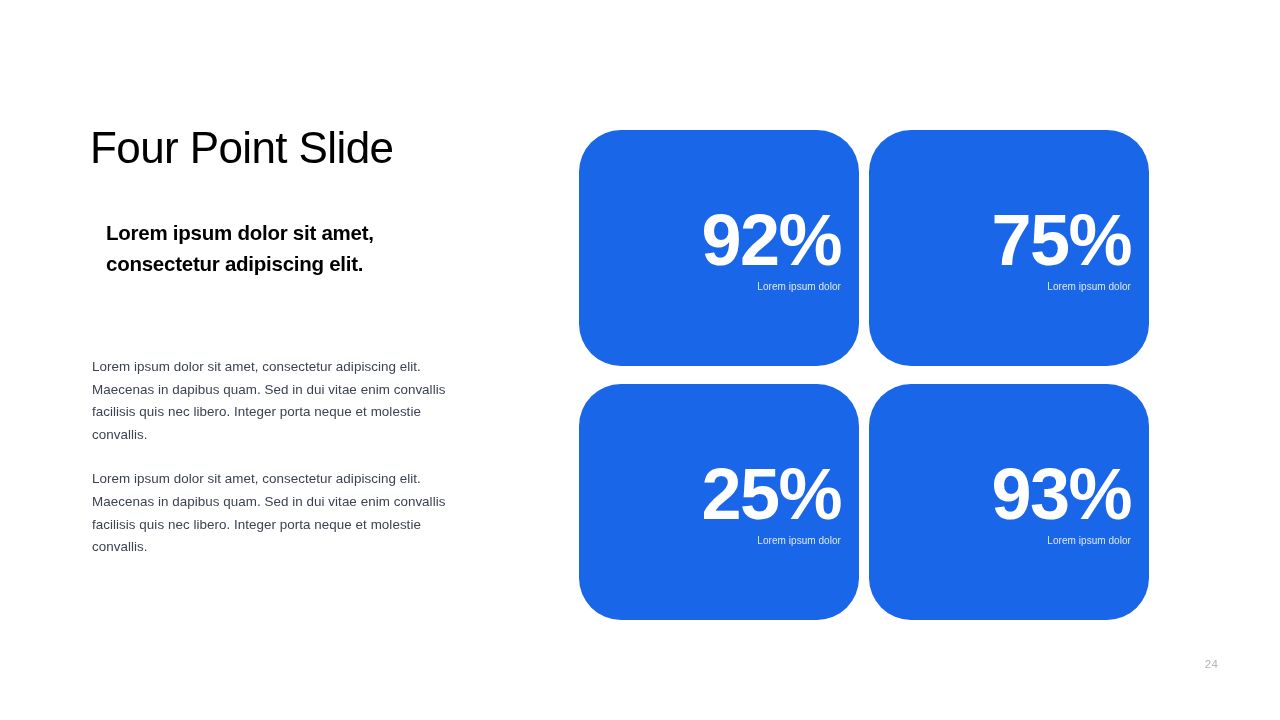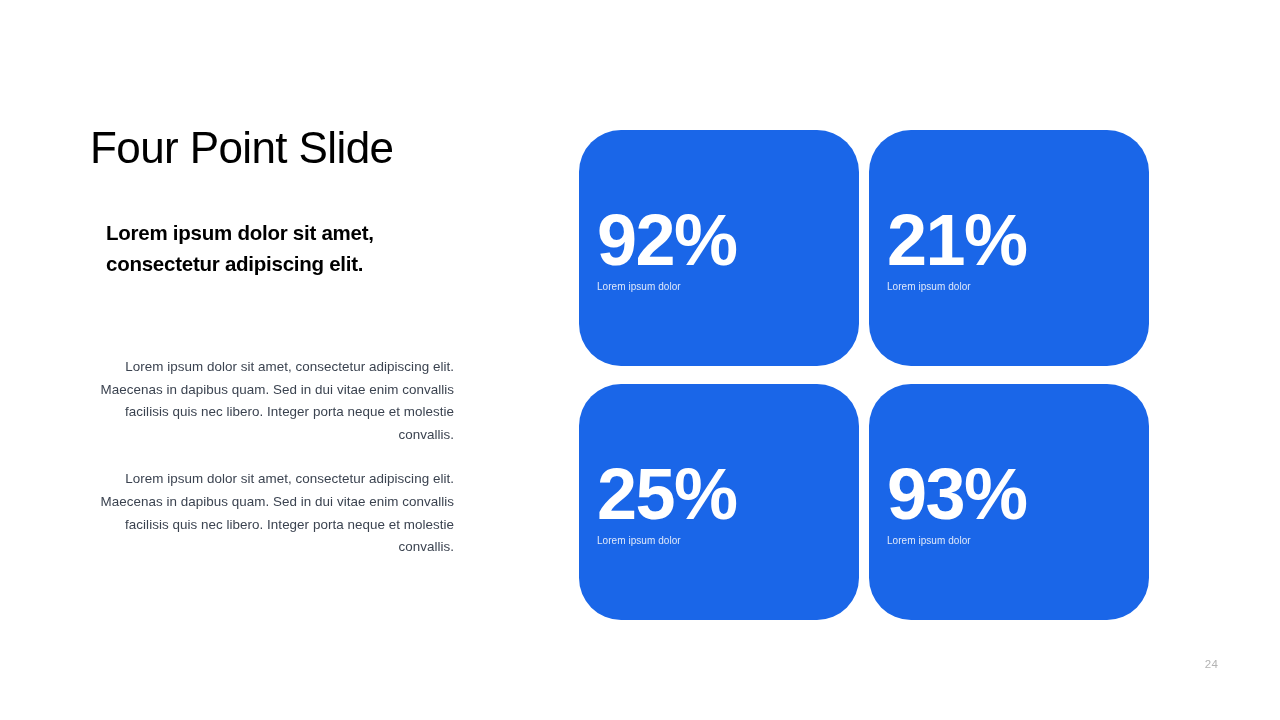--- a/index.html
+++ b/index.html
@@ -48,21 +48,20 @@
     color: #000000;
     letter-spacing: -0.25px;
     max-width: 330px;
   }
 
   .body-block {
     position: absolute;
     left: 92px;
     top: 356px;
     width: 362px;
-    text-align: right;
   }
 
   .body-paragraph {
     margin: 0;
     font-size: 13.4px;
     line-height: 22.6px;
     color: #3b4350;
     letter-spacing: 0.05px;
   }
   .body-paragraph + .body-paragraph {
@@ -81,21 +80,21 @@
     grid-template-rows: 236px 236px;
     column-gap: 10px;
     row-gap: 18px;
   }
 
   .stat-card {
     background: #1a66e8;
     border-radius: 42px;
     display: flex;
     flex-direction: column;
-    align-items: flex-start;
+    align-items: flex-end;
     justify-content: center;
     box-sizing: border-box;
     padding: 0 18px;
   }
 
   .stat-value {
     font-size: 72px;
     font-weight: 700;
     color: #ffffff;
     line-height: 1;
@@ -137,21 +136,21 @@
   </div>
 
   <div class="stat-grid">
 
     <div class="stat-card">
       <div class="stat-value">92%</div>
       <div class="stat-label">Lorem ipsum dolor</div>
     </div>
 
     <div class="stat-card">
-      <div class="stat-value">21%</div>
+      <div class="stat-value">75%</div>
       <div class="stat-label">Lorem ipsum dolor</div>
     </div>
 
     <div class="stat-card">
       <div class="stat-value">25%</div>
       <div class="stat-label">Lorem ipsum dolor</div>
     </div>
 
     <div class="stat-card">
       <div class="stat-value">93%</div>

